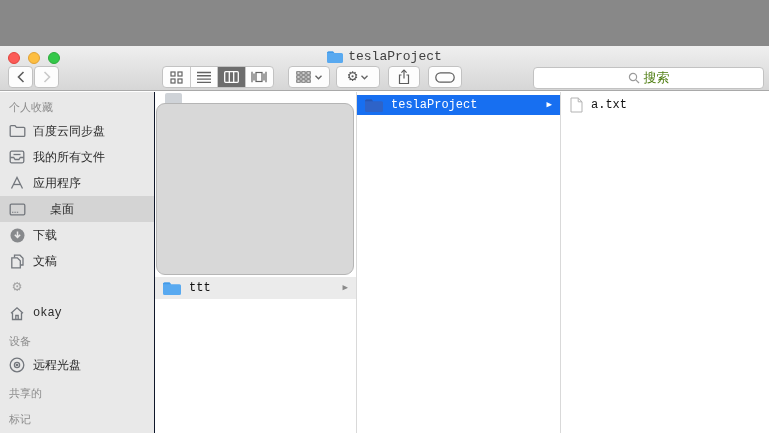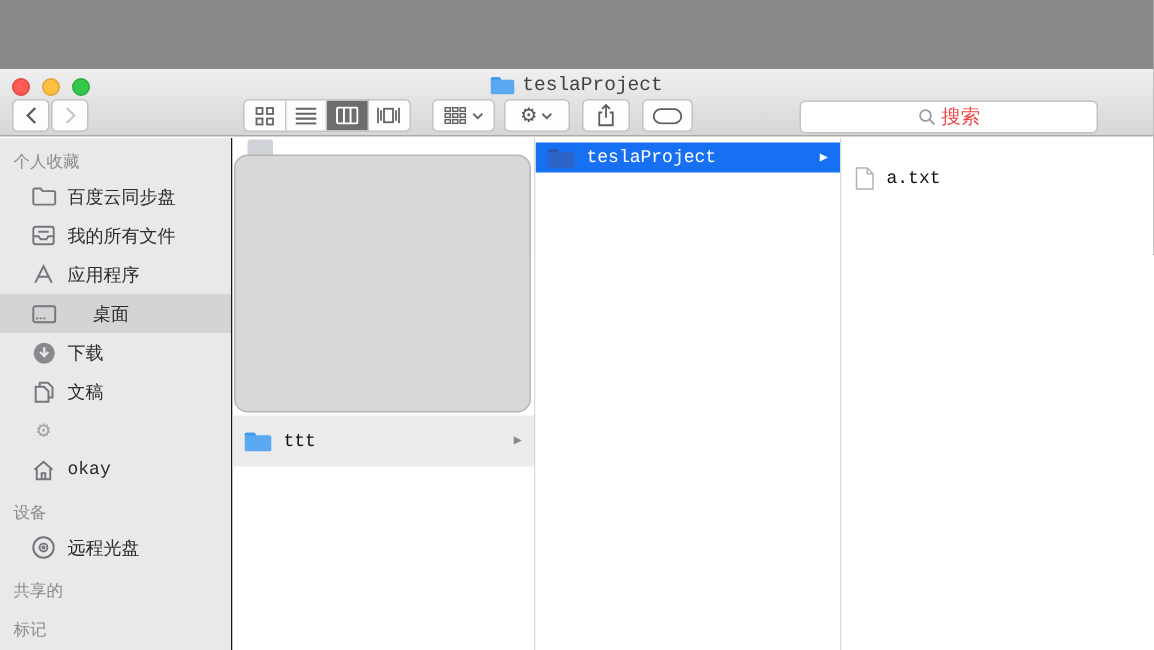--- a/index.html
+++ b/index.html
@@ -35,50 +35,50 @@
   .seg-ctl  { left:162px; width:112px; padding:0; overflow:hidden; }
   .seg { width:28px; height:100%; display:flex; align-items:center; justify-content:center; border-right:1px solid #c9c9c9; }
   .seg:last-child { border-right:none; }
   .seg.sel { background:#6d6d6d; }
   .btn-group { left:288px; width:42px; gap:4px; }
   .btn-gear  { left:336px; width:44px; gap:4px; }
   .btn-share { left:388px; width:32px; }
   .btn-tag   { left:428px; width:34px; }
   .gear-glyph { font-size:16px; color:#5c5c5c; line-height:1; }
   .search {
-    position:absolute; left:533px; top:21px; width:199px; height:22px;
+    position:absolute; left:533px; top:21px; width:231px; height:22px;
     background:#fff; border:1px solid #c2c2c2; border-radius:4px;
     display:flex; align-items:center; justify-content:center; gap:4px;
-    color:#ef4444; font-size:13px;
+    color:#4d7c0f; font-size:13px;
   }
   
   .content { position:absolute; top:46px; left:0; right:0; bottom:0; display:flex; }
   
   .sidebar {
     width:155px; background:#e9e9e9; border-right:1px solid #0f172a;
     overflow:hidden; font-size:12px; color:#2b2b2b; position:relative;
   }
   .sec-hdr { font-size:11px; color:#8b8b8b; padding:8px 0 3px 9px; }
-  .sb-item { height:26px; display:flex; align-items:center; padding-left:20px; gap:7px; white-space:nowrap; }
+  .sb-item { height:26px; display:flex; align-items:center; padding-left:8px; gap:7px; white-space:nowrap; }
   .sb-item.selected { background:#d4d4d4;gap:24px; }
   .sb-ic { width:18px; height:16px; display:flex; align-items:center; justify-content:center; flex:0 0 18px; }
   .sb-ic svg { stroke:#73777d; fill:none; stroke-width:1.3; }
   .gear-small { font-size:15px; color:#a5a5a5; line-height:1; }
   
   .col { position:relative; background:#fff; border-right:1px solid #d9d9d9; overflow:hidden; font-size:12px; color:#111; }
   .col1 { width:202px; } .col2 { width:204px; } .col3 { flex:1; border-right:none; }
   .peek-icon { position:absolute; left:10px; top:1px; width:17px; height:12px; background:#cfd3d8; border-radius:2px; }
   .graybox {
     position:absolute; left:1px; top:11px; width:198px; height:172px;
     background:#d8d8d8; border:1px solid #b5b5b5; border-radius:9px;
   }
   .row { position:absolute; left:0; right:0; display:flex; align-items:center; padding:0 8px; gap:8px; }
-  .row-ttt { top:185px; height:34px; background:#ebebeb; }
+  .row-ttt { top:185px; height:22px; background:#ebebeb; }
   .row-tesla { top:3px; height:20px; background:#176ff1; color:#fff; }
-  .row-atxt { top:17px; height:20px; padding-left:9px; }
+  .row-atxt { top:3px; height:20px; padding-left:9px; }
   .arrow { margin-left:auto; font-size:9px; line-height:1; }
   .arrow.gray { color:#8a8a8a; } .arrow.white { color:#fff; }
   .flabel { white-space:nowrap; }
 </style>
 </head>
 <body>
 
 <div class="window">
 
   <div class="titlebar">

